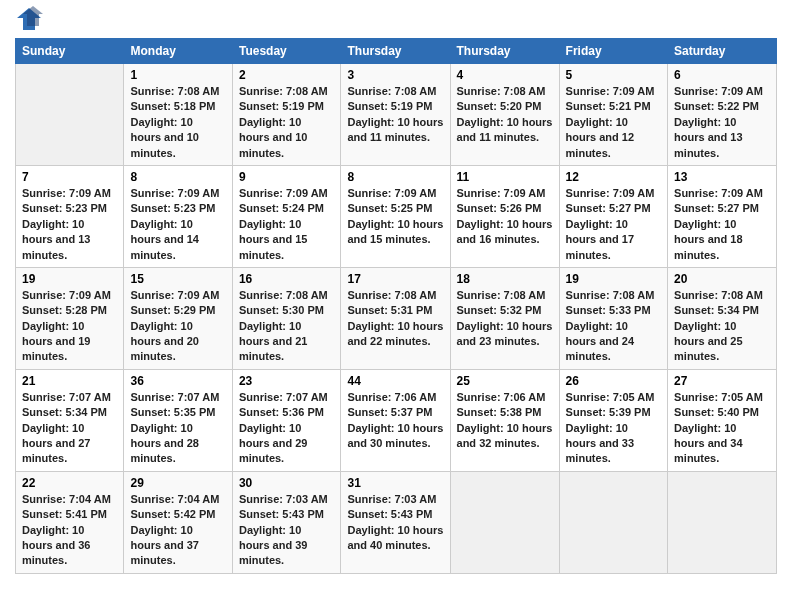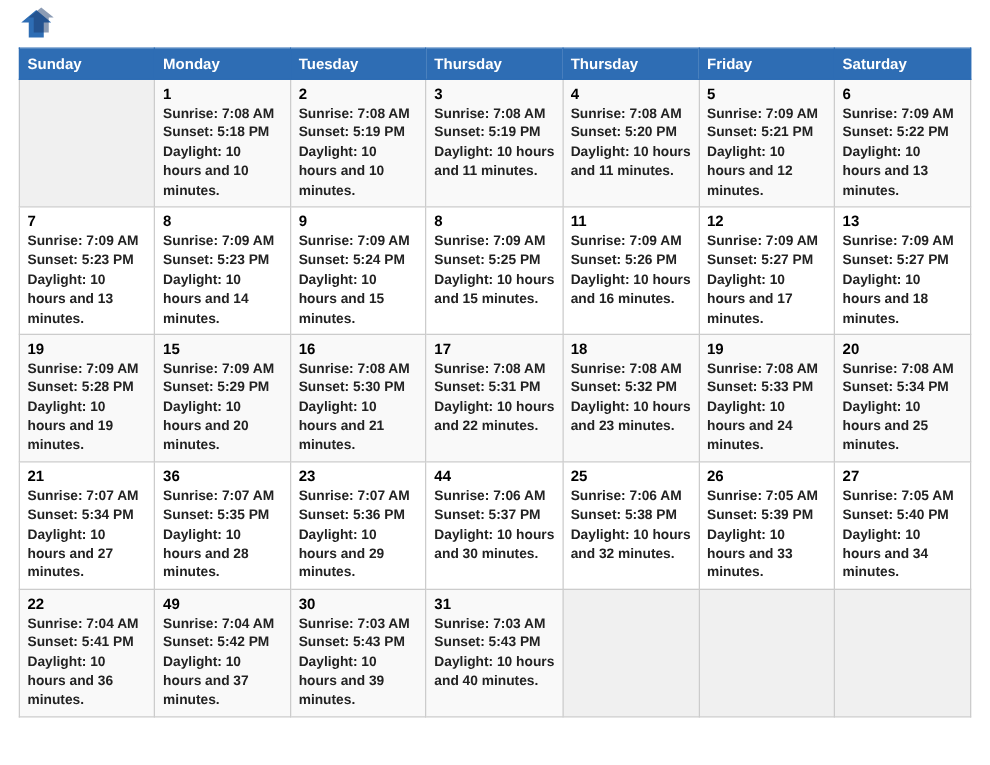--- a/index.html
+++ b/index.html
@@ -236,21 +236,21 @@
             <span class="day-num">27</span>
             <div class="day-info">Sunrise: 7:05 AM<br>Sunset: 5:40 PM<br>Daylight: 10 hours and 34 minutes.</div>
           </td>
         </tr>
         <tr>
           <td>
             <span class="day-num">22</span>
             <div class="day-info">Sunrise: 7:04 AM<br>Sunset: 5:41 PM<br>Daylight: 10 hours and 36 minutes.</div>
           </td>
           <td>
-            <span class="day-num">49</span>
+            <span class="day-num">29</span>
             <div class="day-info">Sunrise: 7:04 AM<br>Sunset: 5:42 PM<br>Daylight: 10 hours and 37 minutes.</div>
           </td>
           <td>
             <span class="day-num">30</span>
             <div class="day-info">Sunrise: 7:03 AM<br>Sunset: 5:43 PM<br>Daylight: 10 hours and 39 minutes.</div>
           </td>
           <td>
             <span class="day-num">31</span>
             <div class="day-info">Sunrise: 7:03 AM<br>Sunset: 5:43 PM<br>Daylight: 10 hours and 40 minutes.</div>
           </td>

